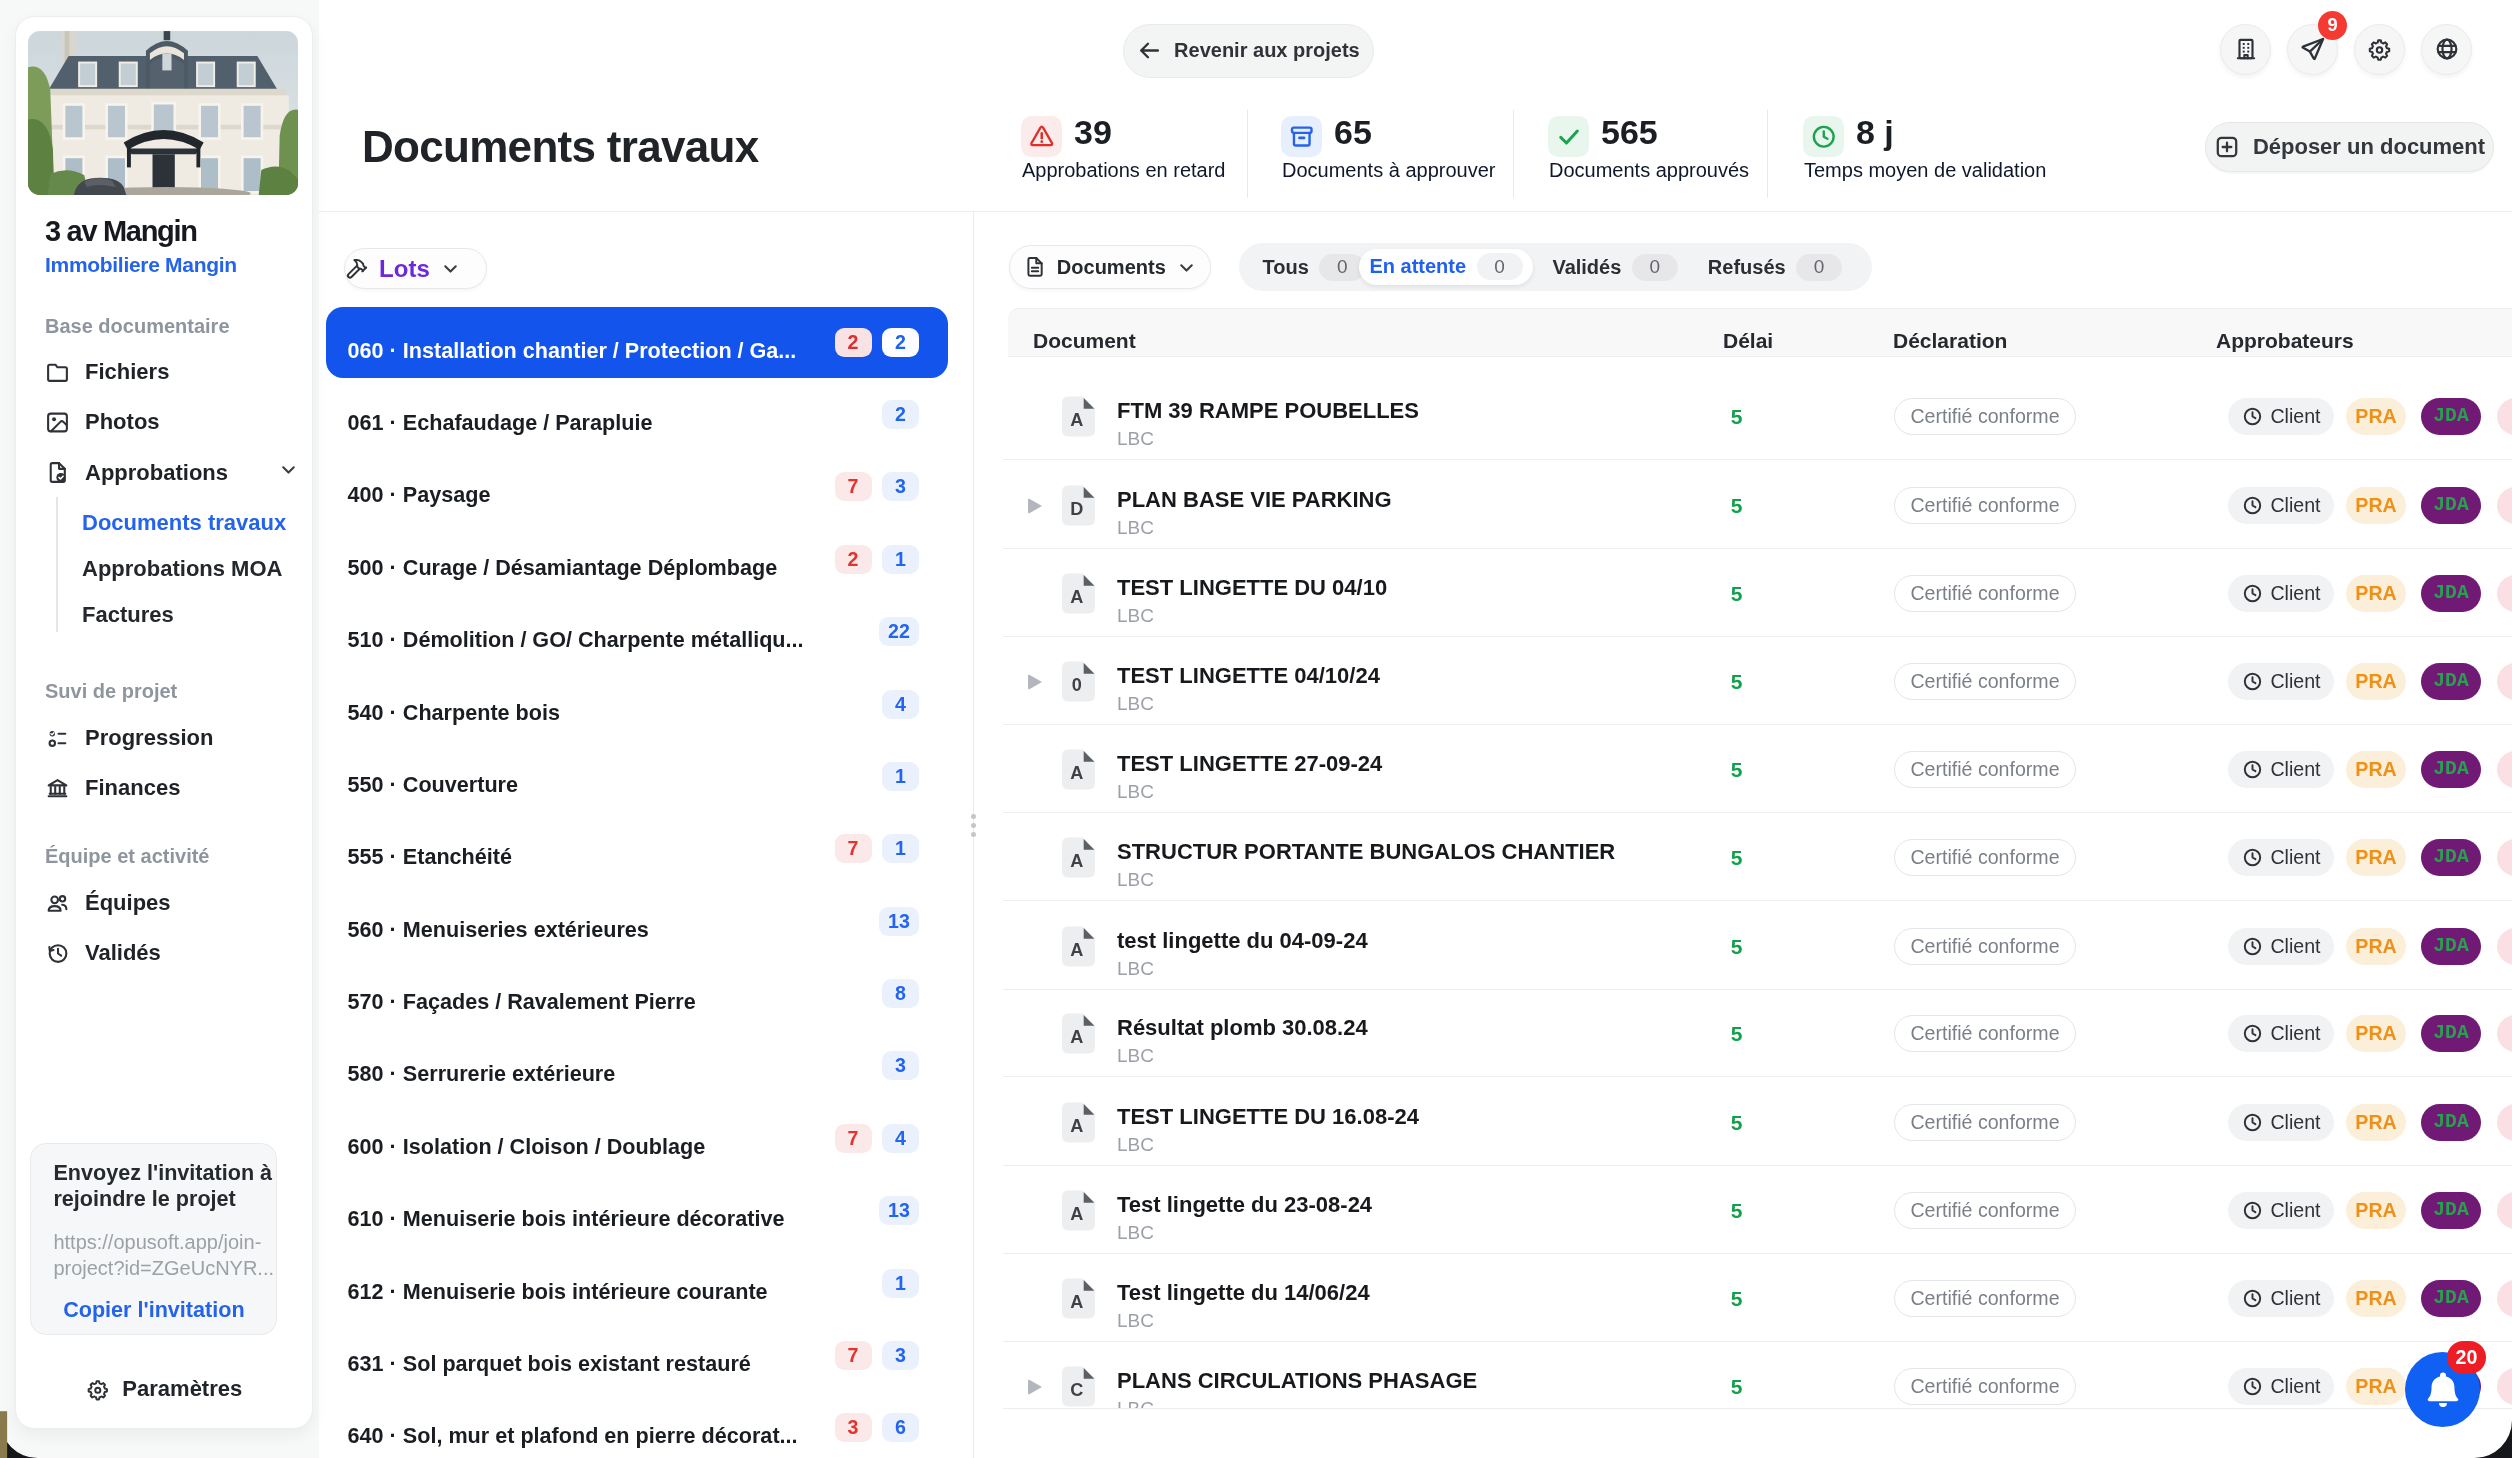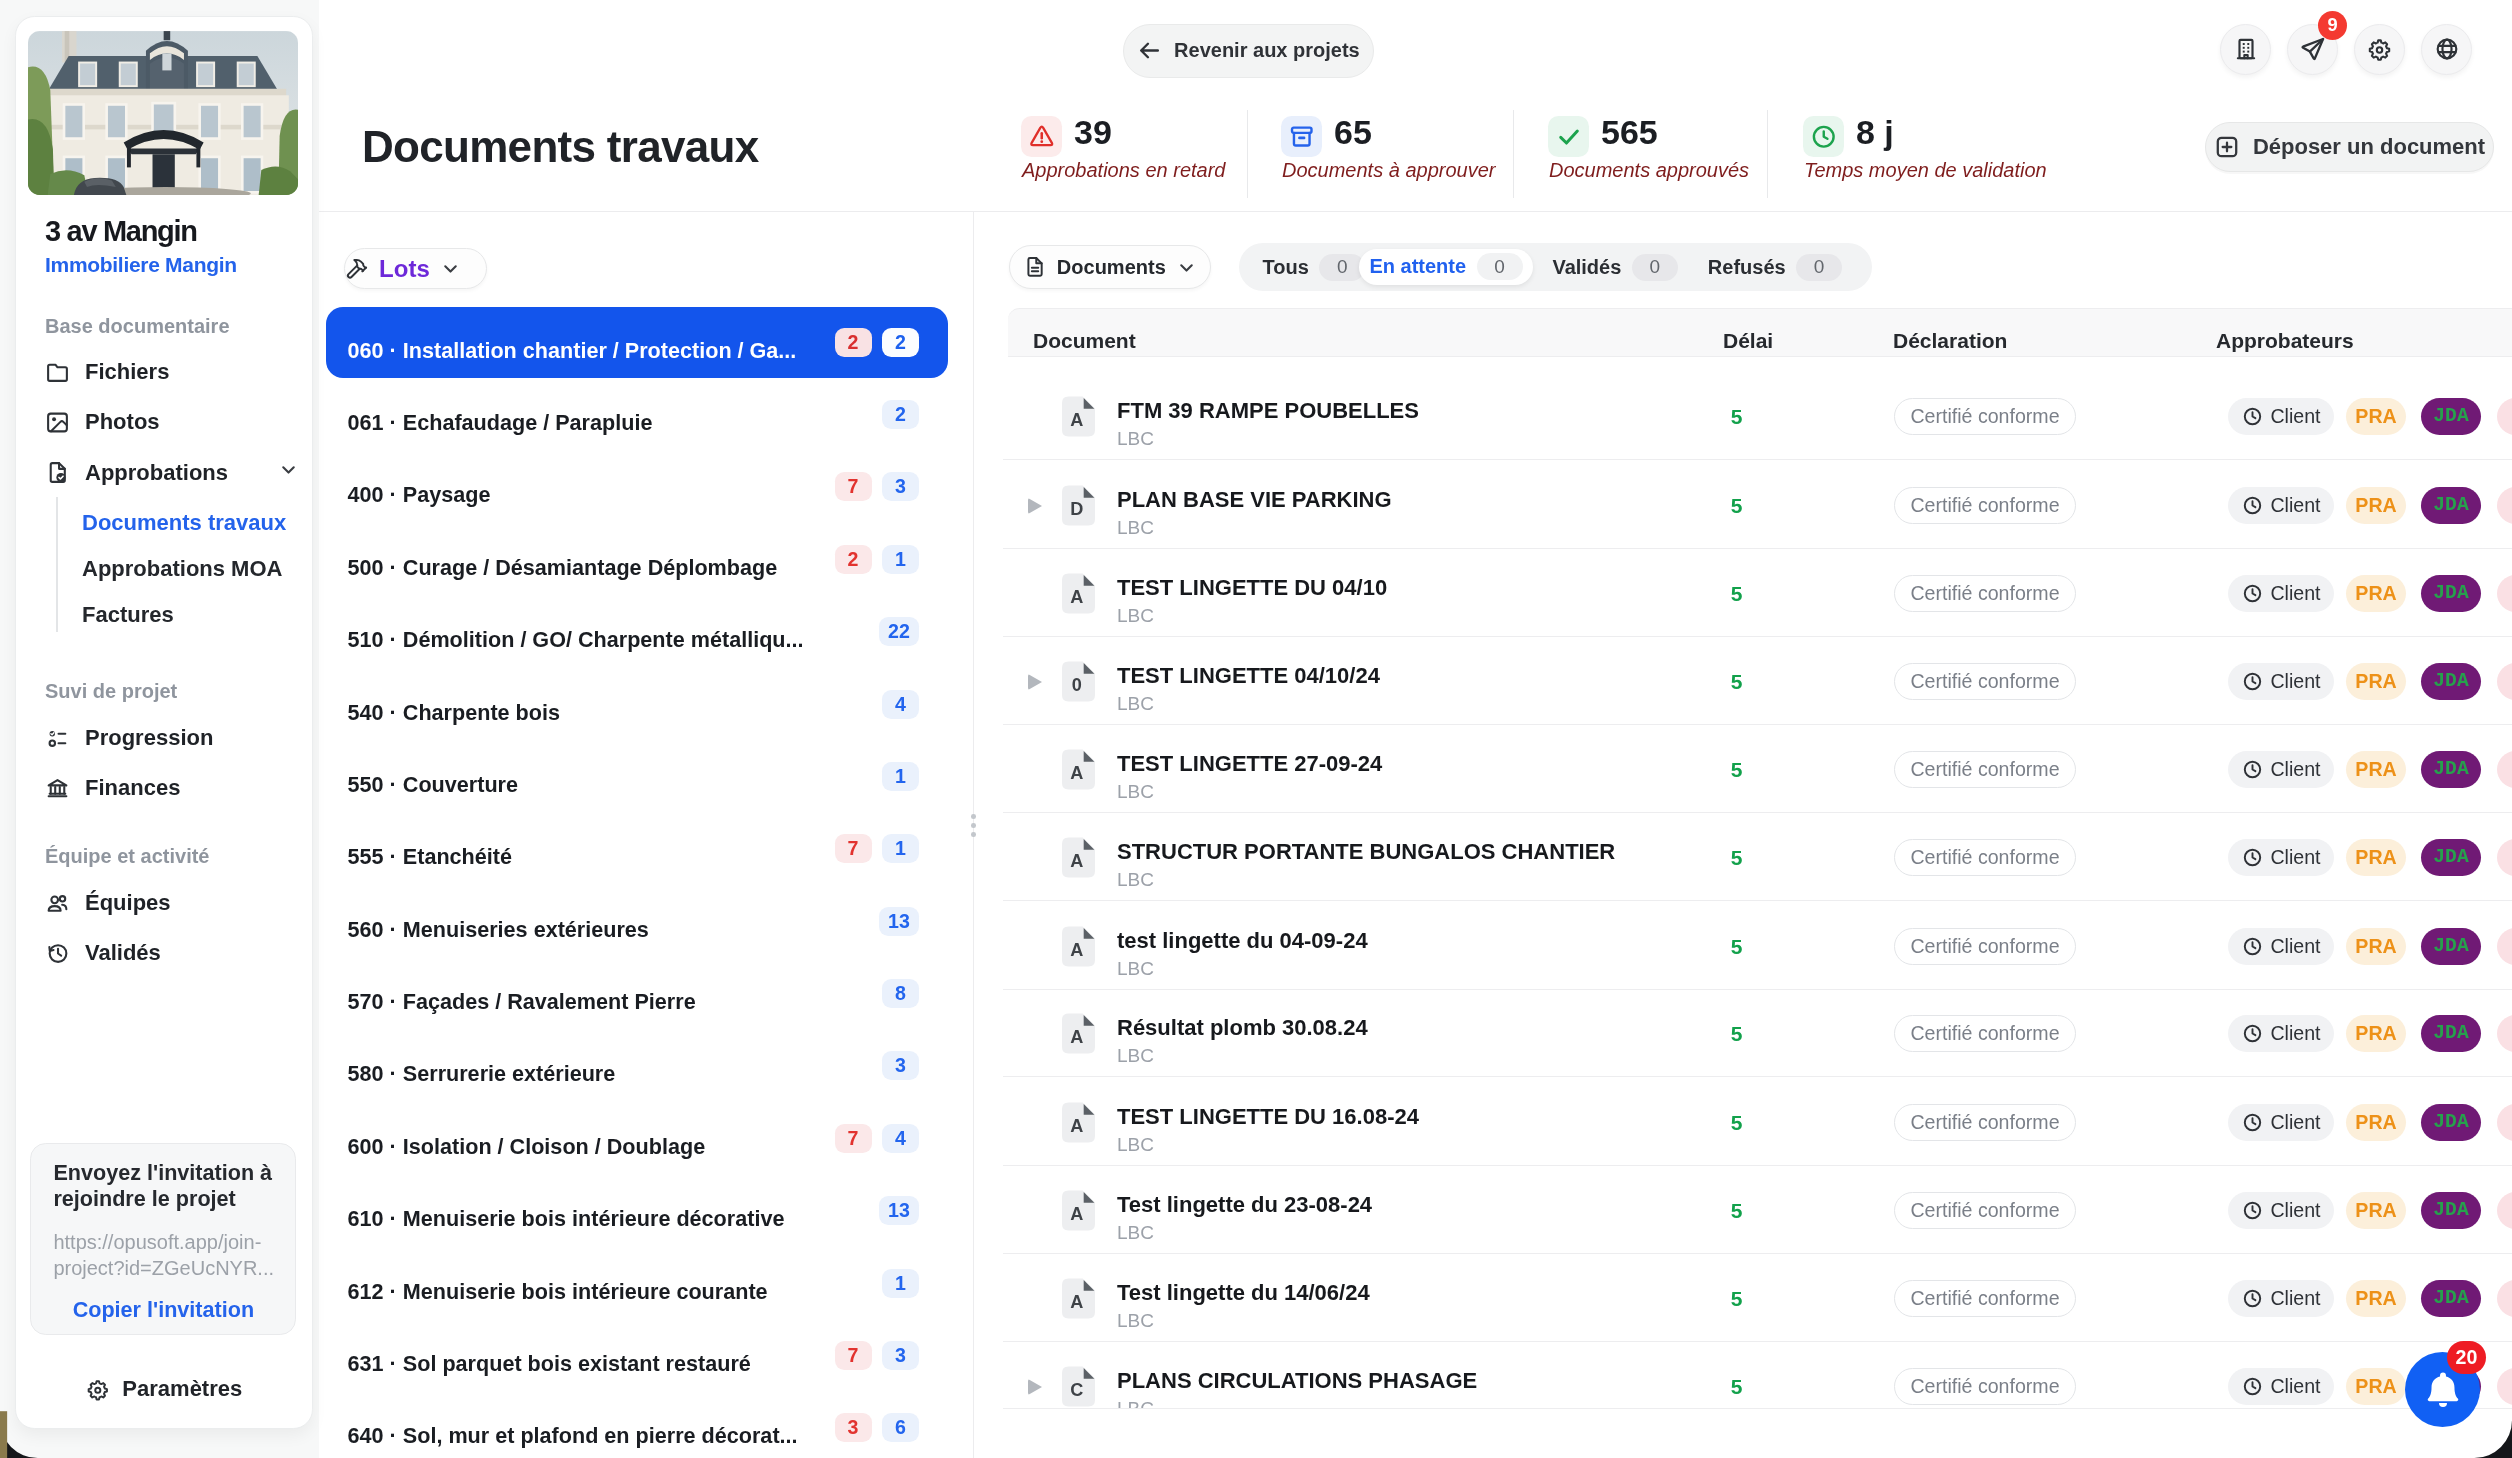--- a/index.html
+++ b/index.html
@@ -11,21 +11,21 @@
 #vdiv { position:absolute; left:973px; top:212px; width:1.3px; height:1246px; background:#ececee; }
 .dots { position:absolute; left:971px; width:4.6px; height:4.6px; border-radius:50%; background:#c3c7cc; }
 
 #backbtn { position:absolute; left:1123px; top:23.6px; width:251px; height:54px; border-radius:27px; background:#f3f4f4; border:1.3px solid #e9eaea; display:flex; align-items:center; justify-content:center; gap:11.8px; font-size:20px; font-weight:700; color:#2f3237; }
 .cicon { position:absolute; top:23.6px; width:51px; height:51px; border-radius:50%; background:#f6f6f7; border:1.3px solid #ebebed; box-shadow:0 2.6px 5.2px rgba(0,0,0,.05); display:flex; align-items:center; justify-content:center; }
 #badge9 { position:absolute; left:2318px; top:10.5px; width:29px; height:29px; border-radius:50%; background:#f43a31; color:#fff; font-size:18.3px; font-weight:700; display:flex; align-items:center; justify-content:center; z-index:5; }
 
 #pagetitle { position:absolute; left:362px; top:122px; font-size:44px; font-weight:700; letter-spacing:-0.7px; color:#202328; }
 .statico { position:absolute; top:116px; width:41px; height:41px; border-radius:10.5px; display:flex; align-items:center; justify-content:center; }
 .statnum { position:absolute; top:113px; font-size:34px; font-weight:700; color:#1b1e23; }
-.statlab { position:absolute; top:159px; font-size:20px; color:#7f1d1d;font-style:italic; }
+.statlab { position:absolute; top:159px; font-size:20px; color:#0f172a; }
 .statdiv { position:absolute; top:110px; width:1.3px; height:88px; background:#e8e9eb; }
 #depbtn { position:absolute; left:2205px; top:122px; width:289px; height:50px; border-radius:25px; background:#f2f3f3; border:1.3px solid #e6e7e7; box-shadow:0 2px 0 rgba(0,0,0,.03); display:flex; align-items:center; justify-content:center; gap:13px; font-size:22px; font-weight:700; color:#34373c; }
 
 #lotsbtn { position:absolute; left:344px; top:248px; width:143px; height:41px; border-radius:21px; background:#fdfdfd; border:1.3px solid #e7e8e9; box-shadow:0 2px 3.9px rgba(0,0,0,.04); display:flex; align-items:center; justify-content:flex-start; gap:10.5px; font-size:24px; font-weight:700; color:#6d28d9; }
 .lotrow { position:absolute; left:326px; width:622px; height:71px; display:flex; align-items:center; }
 .lotrow .t { position:absolute; left:21.6px; top:0; height:87px; display:flex; align-items:center; font-size:21.6px; font-weight:700; color:#1a1d22; white-space:nowrap; }
 .lotrow.sel { background:#1355ec; border-radius:17px; }
 .lotrow.sel .t { color:#fff; }
 .lbadges { position:absolute; right:29px; top:0; height:71px; display:flex; align-items:center; gap:10.5px; }
 .lb { min-width:37px; height:29px; padding:0 9.2px; border-radius:9.2px; display:flex; align-items:center; justify-content:center; font-size:19.6px; font-weight:700; }
@@ -57,21 +57,21 @@
 .ap-pink { left:1494px; width:52px; background:#fae0e4; }
 
 #sidebar { position:absolute; left:15px; top:16.4px; width:298px; height:1413px; background:#fff; border:1.3px solid #ebedee; border-radius:19.6px; box-shadow:0 6.5px 15.7px rgba(0,0,0,.05); }
 #photo { position:absolute; left:12.4px; top:13.7px; width:270px; height:164px; border-radius:11.8px; overflow:hidden; }
 .sname { position:absolute; left:29px; top:198px; font-size:29px; font-weight:700; letter-spacing:-1.3px; color:#17191e; }
 .scompany { position:absolute; left:29px; top:236px; font-size:21px; font-weight:700; letter-spacing:-0.3px; color:#2463eb; }
 .shead { position:absolute; left:29px; font-size:20px; font-weight:700; color:#8f959e; }
 .sitem { position:absolute; left:29px; display:flex; align-items:center; gap:15px; font-size:22px; font-weight:700; color:#1f2227; }
 .ssub { position:absolute; left:66px; font-size:22px; font-weight:700; color:#24272c; }
 #subline { position:absolute; left:40px; top:480px; width:2px; height:135px; background:#e3e5e7; }
-#invite { position:absolute; left:14.4px; top:1126px; width:266px; height:192px; background:#f6f7f8; border:1.3px solid #e9eaec; border-radius:15.7px; }
+#invite { position:absolute; left:14.4px; top:1126px; width:247px; height:192px; background:#f6f7f8; border:1.3px solid #e9eaec; border-radius:15.7px; }
 #invite .it { position:absolute; left:22px; top:15.7px; font-size:21.6px; font-weight:700; color:#26292e; line-height:26px; }
 #invite .iu { position:absolute; left:22px; top:85px; font-size:20px; color:#9ca1a8; line-height:26px; }
 #invite .ic { position:absolute; left:0; top:153px; width:100%; text-align:center; font-size:21.6px; font-weight:700; color:#2463eb; }
 #params { position:absolute; left:0; top:1359px; width:100%; display:flex; align-items:center; justify-content:center; gap:13px; font-size:22px; font-weight:700; color:#212429; }
 
 #bell { position:absolute; left:2405px; top:1352px; width:75px; height:75px; border-radius:50%; background:#1160f4; display:flex; align-items:center; justify-content:center; z-index:9; }
 #badge20 { position:absolute; left:2447px; top:1341px; width:39px; height:33px; border-radius:16.4px; background:#ee1c24; color:#fff; font-size:19.6px; font-weight:700; display:flex; align-items:center; justify-content:center; z-index:10; }
 .cornerwrap { position:absolute; bottom:0; z-index:20; overflow:hidden; }
 </style></head><body>
 <div id="app">

